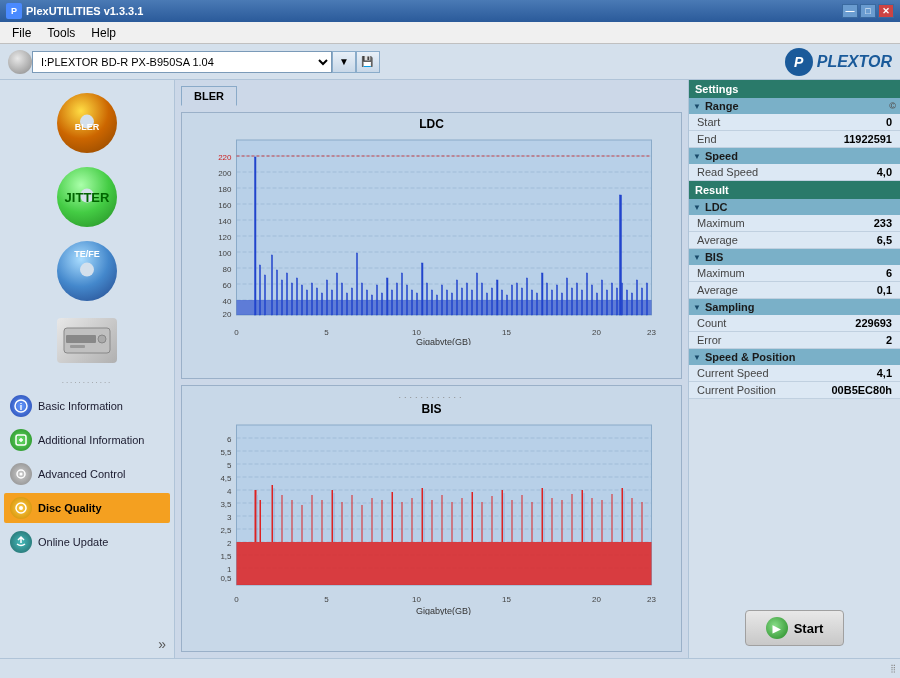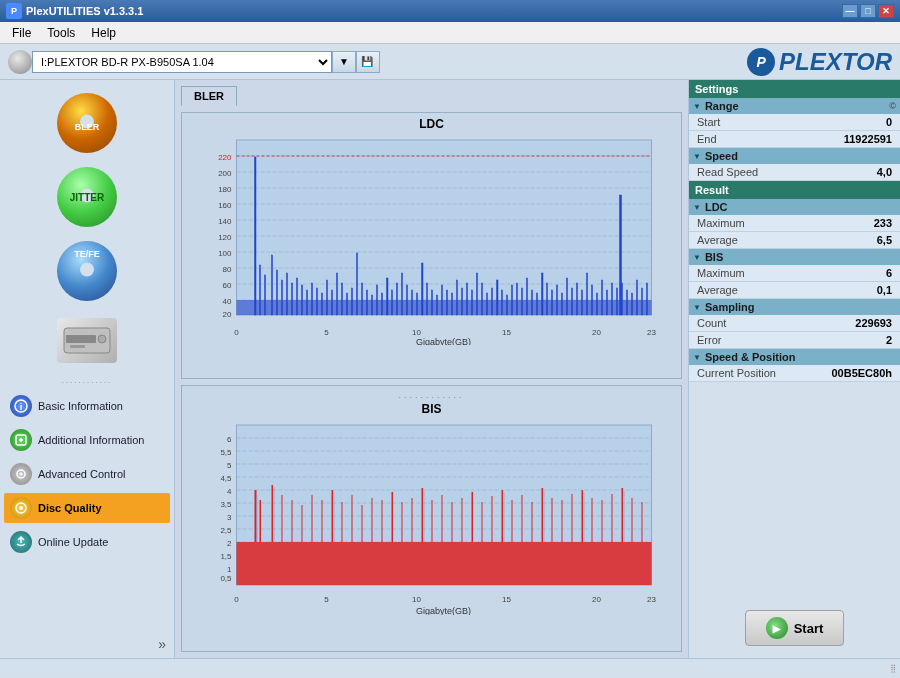--- a/index.html
+++ b/index.html
@@ -335,39 +335,39 @@
 
 <div id="drivebar">
   <div id="drive-icon"></div>
   <select id="drive-select">
     <option>I:PLEXTOR BD-R  PX-B950SA  1.04</option>
   </select>
   <div class="drive-btn">▼</div>
   <div class="drive-btn">💾</div>
   <div id="plextor-logo">
     <div id="plextor-logo-icon">P</div>
-    <span style="font-size:24px;color:#1a5a9a;font-weight:bold;">PLEXTOR</span>
+    <span style="font-size:16px;color:#1a5a9a;font-weight:bold;">PLEXTOR</span>
   </div>
 </div>
 
 <div id="main">
 
   <div id="sidebar">
 
     <div class="disc-button">
       <div class="disc-img disc-bler">
         <div class="disc-hole"></div>
         <span style="position:relative;z-index:1;font-size:9px;font-weight:bold;color:white;margin-top:8px;">BLER</span>
       </div>
     </div>
 
     <div class="disc-button">
       <div class="disc-img disc-jitter">
         <div class="disc-hole" style="background:#d4e0ec;"></div>
-        <span style="position:relative;z-index:1;font-size:10px;font-weight:bold;color:darkgreen;">JITTER</span>
+        <span style="position:relative;z-index:1;font-size:13px;font-weight:bold;color:darkgreen;">JITTER</span>
       </div>
     </div>
 
     <div class="disc-button">
       <div class="disc-img" style="background:radial-gradient(circle at 40% 30%, #aaddff, #4488cc, #224488);border-radius:50%;width:60px;height:60px;display:flex;align-items:flex-start;justify-content:center;position:relative;">
         <div class="disc-hole"></div>
         <span style="position:relative;z-index:1;font-size:9px;font-weight:bold;color:white;margin-top:8px;">TE/FE</span>
       </div>
     </div>
 
@@ -736,20 +736,24 @@
     <div class="panel-row">
       <span class="panel-row-label">Error</span>
       <span class="panel-row-value">2</span>
     </div>
 
     <div class="panel-sub-header">
       <span class="collapse-icon">▼</span>
       <span>Speed &amp; Position</span>
     </div>
     <div class="panel-row">
+      <span class="panel-row-label">Current Speed</span>
+      <span class="panel-row-value">4,1</span>
+    </div>
+    <div class="panel-row">
       <span class="panel-row-label">Current Position</span>
       <span class="panel-row-value">00B5EC80h</span>
     </div>
 
     <div id="start-btn-area">
       <button class="start-button">
         <div class="start-icon">▶</div>
         <span>Start</span>
       </button>
     </div>

